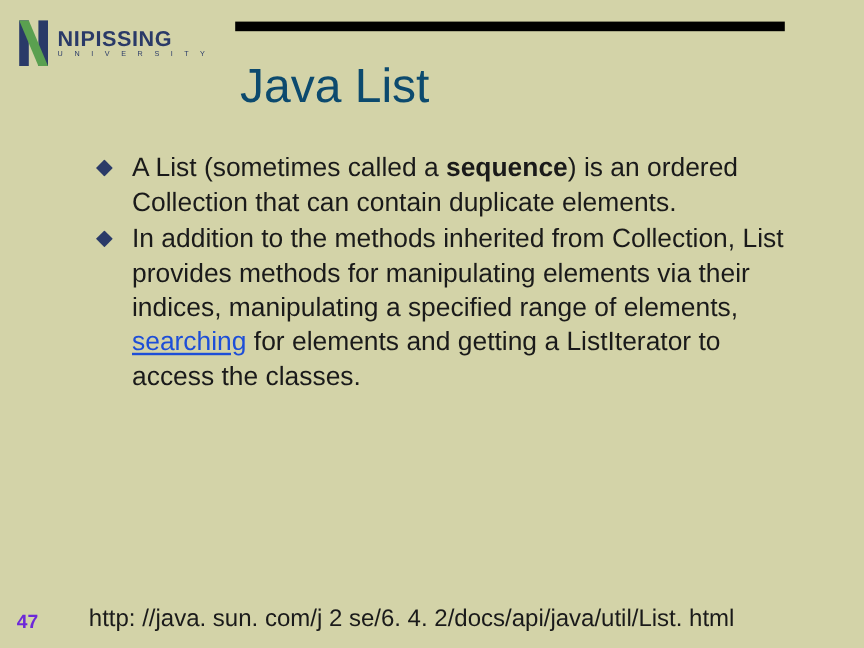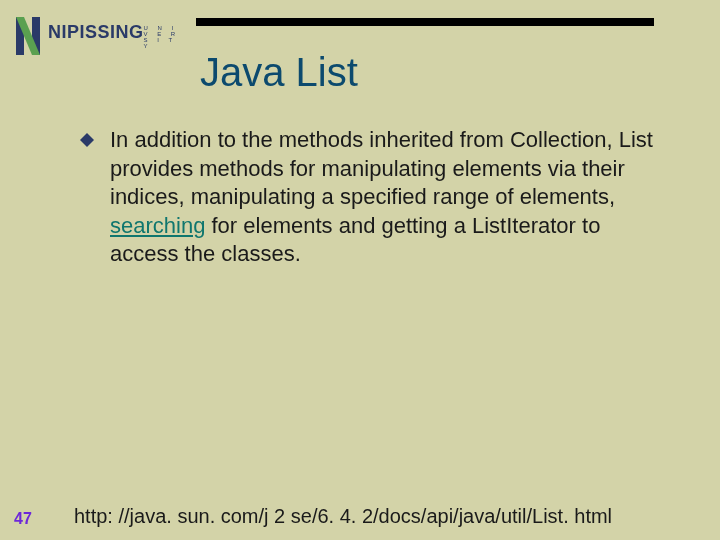--- a/index.html
+++ b/index.html
@@ -22,21 +22,21 @@
   }
   .logo-mark {
     width: 28px;
     height: 46px;
     position: relative;
     margin-right: 6px;
   }
   .logo-mark svg { display: block; }
   .logo-text {
     display: flex;
-    flex-direction: row;
+    flex-direction: column;
     line-height: 1;
   }
   .logo-main {
     font-size: 18px;
     font-weight: bold;
     letter-spacing: 0.5px;
     color: #2a3a68;
   }
   .logo-sub {
     font-size: 6px;
@@ -78,21 +78,21 @@
   }
   .bullet-icon svg { display: block; }
   .bullet-text {
     flex: 1;
     font-size: 22px;
     line-height: 1.3;
     color: #1a1a1a;
   }
   .bullet-text .b { font-weight: bold; }
   .bullet-text .link {
-    color: #0f766e;
+    color: #1d4ed8;
     text-decoration: underline;
   }
   .slide-number {
     position: absolute;
     left: 14px;
     bottom: 12px;
     font-size: 16px;
     color: #6d28d9;
     font-weight: bold;
   }
@@ -120,20 +120,30 @@
     <div class="logo-sub">U N I V E R S I T Y</div>
   </div>
 </div>
 
 <div class="top-rule"></div>
 
 <div class="title">Java List</div>
 
 <div class="content">
 
+  <div class="bullet-row">
+    <div class="bullet-icon">
+      <svg width="14" height="14" viewBox="0 0 14 14">
+          <polygon points="7,0 14,7 7,14 0,7" fill="#2a3a68"></polygon>
+        </svg>
+    </div>
+    <div class="bullet-text">
+      <span>A List (sometimes called a </span><span class="b">sequence</span><span>) is an ordered Collection that can contain duplicate elements.</span>
+    </div>
+  </div>
 
 
   <div class="bullet-row">
     <div class="bullet-icon">
       <svg width="14" height="14" viewBox="0 0 14 14">
           <polygon points="7,0 14,7 7,14 0,7" fill="#2a3a68"></polygon>
         </svg>
     </div>
     <div class="bullet-text">
       <span>In addition to the methods inherited from Collection, List provides methods for manipulating elements via their indices, manipulating a specified range of elements, </span><span class="link">searching</span><span> for elements and getting a ListIterator to access the classes.</span>

